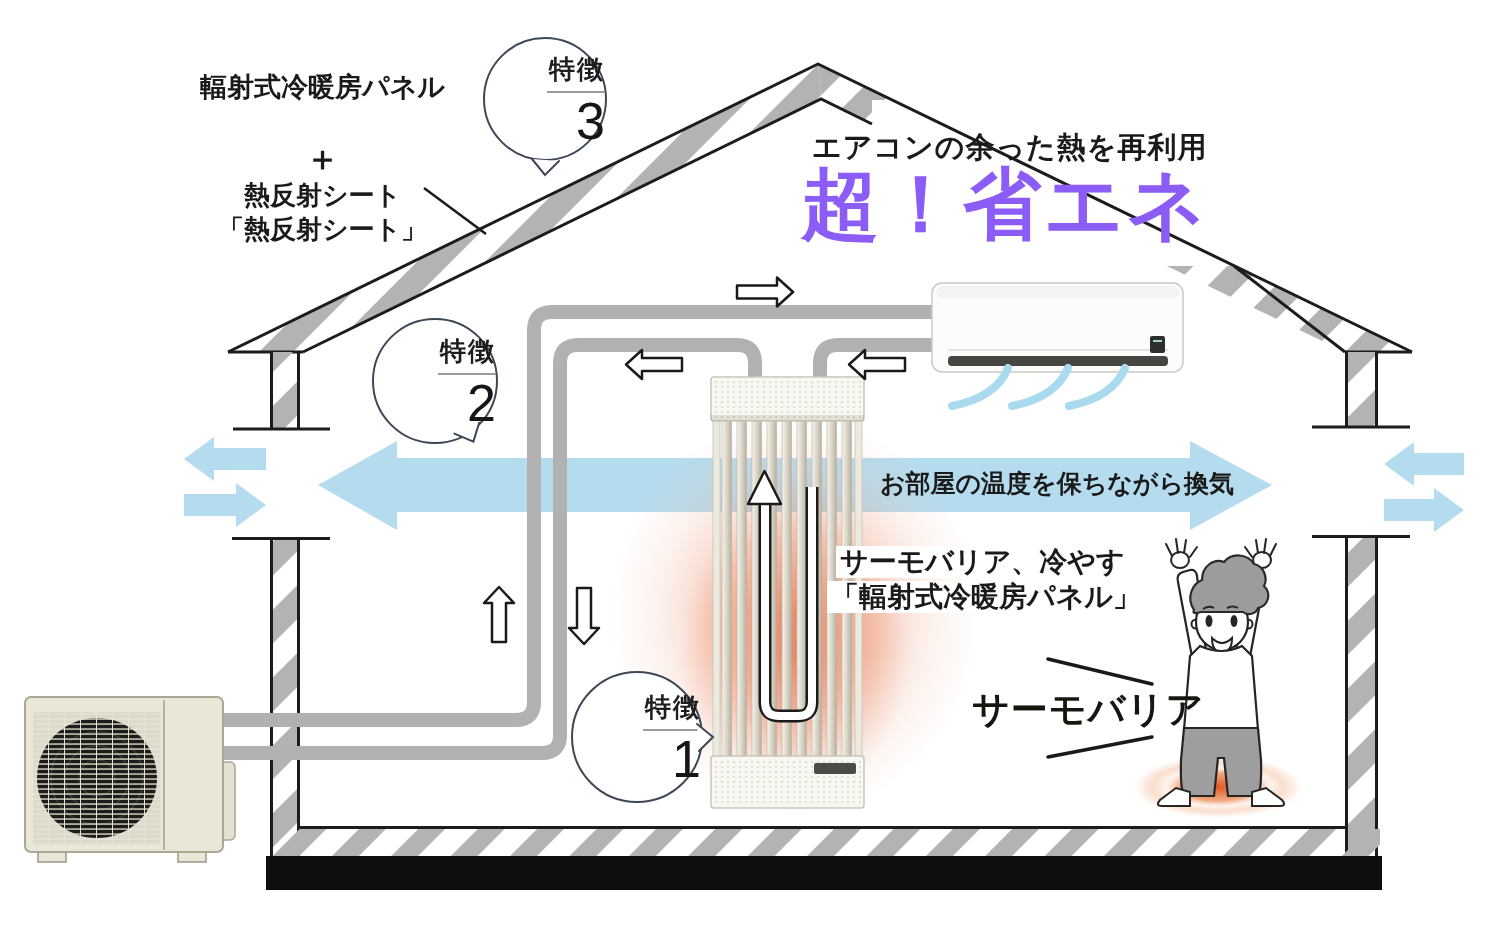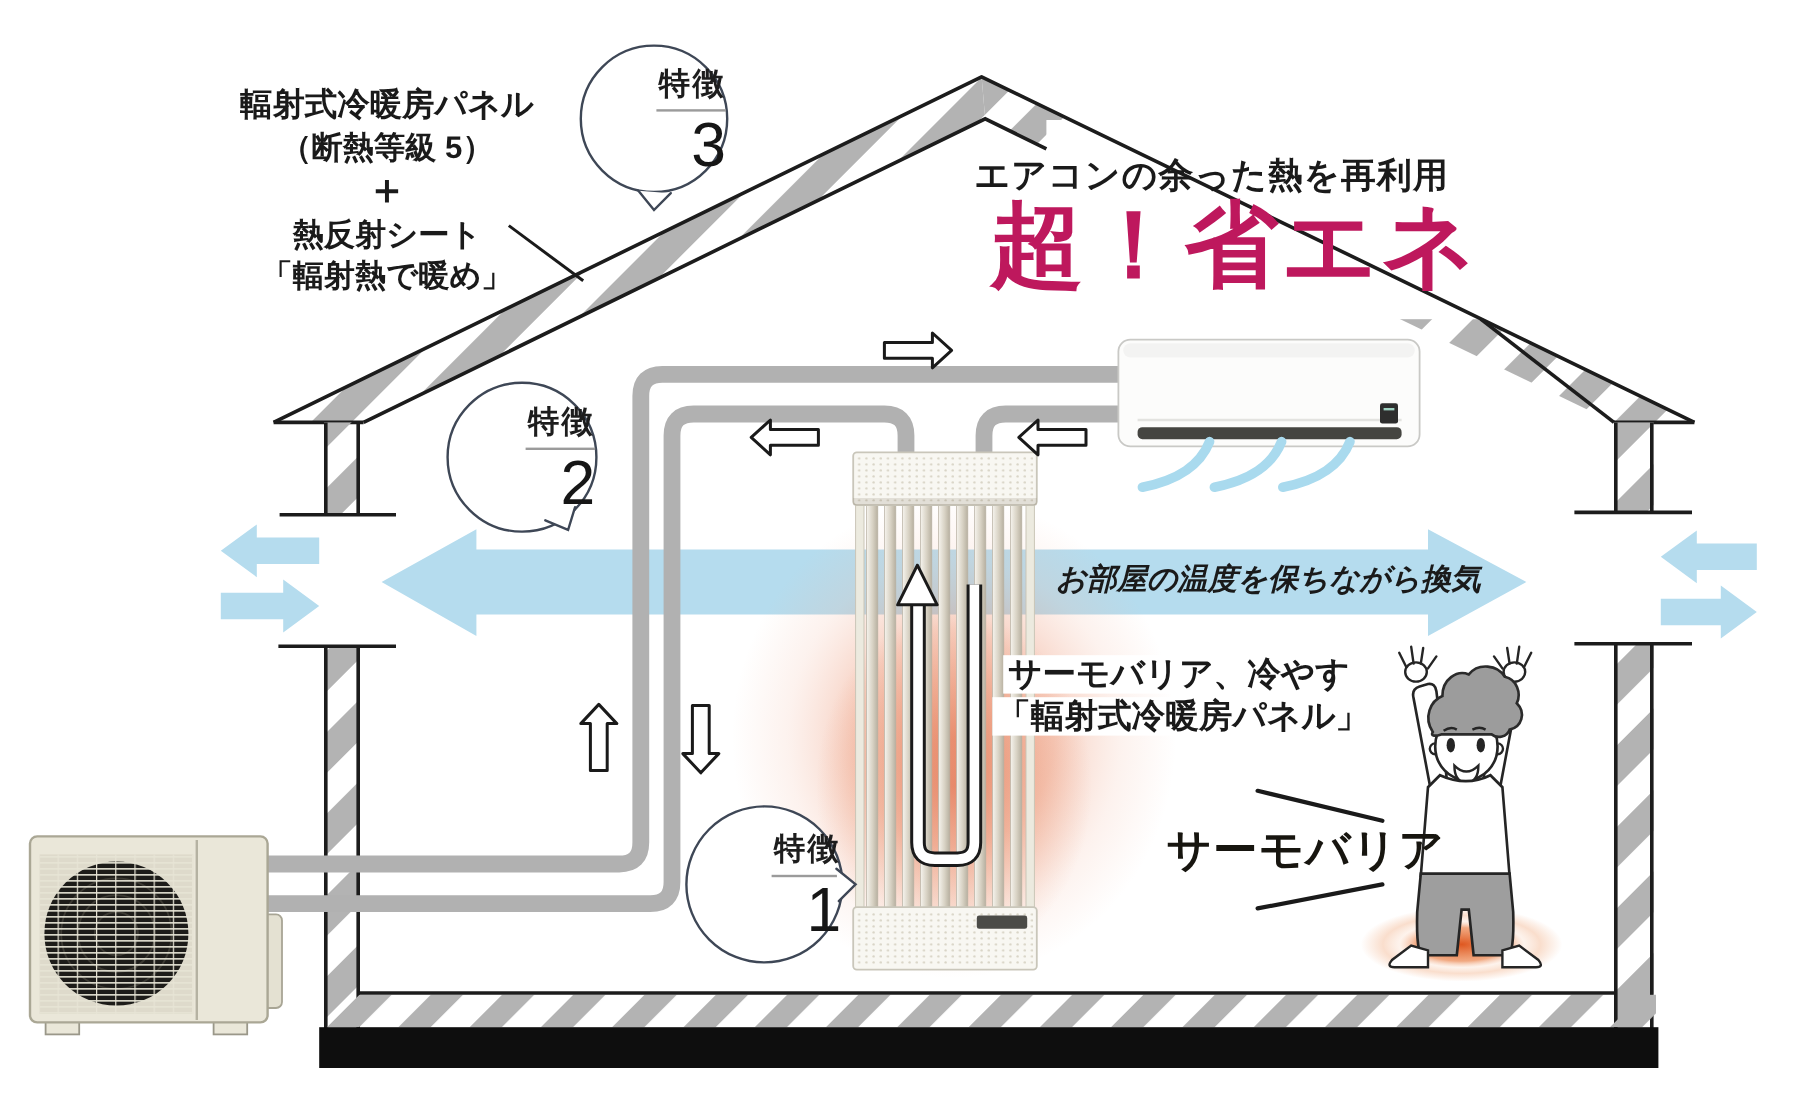--- a/index.html
+++ b/index.html
@@ -16,23 +16,23 @@
   .badge-divider{width:58px;height:2px;background:#9b9b9b;margin:4px 0 2px 0;}
   .badge-number{font-size:52px;font-weight:500;color:#161616;line-height:1;}
   .badge-tail{position:absolute;}
   
   #ins1{left:180px;top:72px;width:285px;font-size:27px;}
   #ins2{left:180px;top:109px;width:285px;font-size:26px;}
   #insPlus{left:180px;top:139px;width:285px;font-size:34px;}
   #ins3{left:180px;top:181px;width:285px;font-size:26px;}
   #ins4{left:180px;top:215px;width:285px;font-size:26px;}
   #eSub{left:812px;top:131px;font-size:29px;letter-spacing:1px;}
-  #eMain{left:801px;top:160px;font-size:78px;letter-spacing:3px;color:#be185d;margin-left:24px;}
+  #eMain{left:801px;top:160px;font-size:78px;letter-spacing:3px;color:#8b5cf6;}
   #bandL{left:400px;top:468px;width:315px;font-size:26px;}
-  #bandR{left:876px;top:469px;width:362px;font-size:25px;font-style:italic;}
+  #bandR{left:876px;top:469px;width:362px;font-size:25px;}
   #pn1{left:836px;top:546px;font-size:28px;}
   #pn2{left:827px;top:581px;font-size:28px;}
   #noWind{left:972px;top:689px;font-size:37px;letter-spacing:1px;color:#17150f;}
 </style>
 </head>
 <body>
 
 <div id="stage">
 
 <svg id="art" width="1500" height="926" viewBox="0 0 1500 926">
@@ -220,24 +220,23 @@
     <path d="M1212,638 Q1222,648 1232,638 Q1232,652 1222,652 Q1212,652 1212,638 Z" fill="#fff" stroke="#252525" stroke-width="2"></path>
 
     <path d="M1200,646 Q1222,656 1242,646 L1252,656 L1258,730 L1184,730 L1190,656 Z" fill="#fff" stroke="#252525" stroke-width="2.2"></path>
     <path d="M1184,728 L1181,760 Q1180,796 1186,796 L1214,796 L1218,758 L1224,758 L1228,796 L1256,796 Q1262,796 1261,760 L1258,728 Z" fill="#9e9e9e" stroke="#252525" stroke-width="2.2"></path>
     <path d="M1190,792 v14 h-28 q-7,0 -2,-6 l16,-12 z" fill="#fff" stroke="#252525" stroke-width="2"></path>
     <path d="M1252,792 v14 h28 q7,0 2,-6 l-16,-12 z" fill="#fff" stroke="#252525" stroke-width="2"></path>
   </g>
 </svg>
 
 <div id="ins1" class="t center">輻射式冷暖房パネル</div>
-<div id="ins2" class="t center">（断熱等級 5）</div>
 <div id="insPlus" class="t center">＋</div>
 <div id="ins3" class="t center">熱反射シート</div>
-<div id="ins4" class="t center">「輻射熱で暖め」</div>
+<div id="ins4" class="t center">「熱反射シート」</div>
 
 <div id="eSub" class="t">エアコンの余った熱を再利用</div>
 <div id="eMain" class="t serif">超！省エネ</div>
 
 <div id="bandR" class="t center">お部屋の温度を保ちながら換気</div>
 
 <div id="pn1" class="t"><span class="bgwhite">サーモバリア、冷やす</span></div>
 <div id="pn2" class="t"><span class="bgwhite">「輻射式冷暖房パネル」</span></div>
 
 <div id="noWind" class="t serif">サーモバリア</div>

